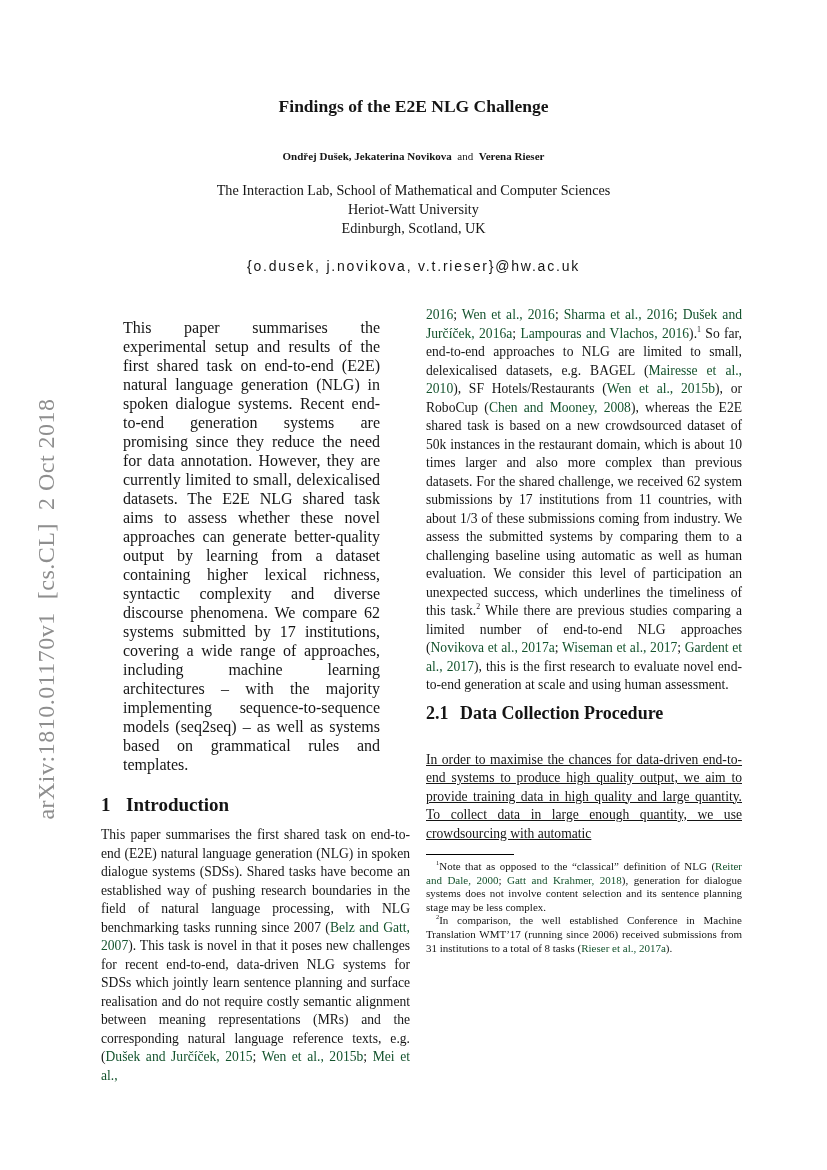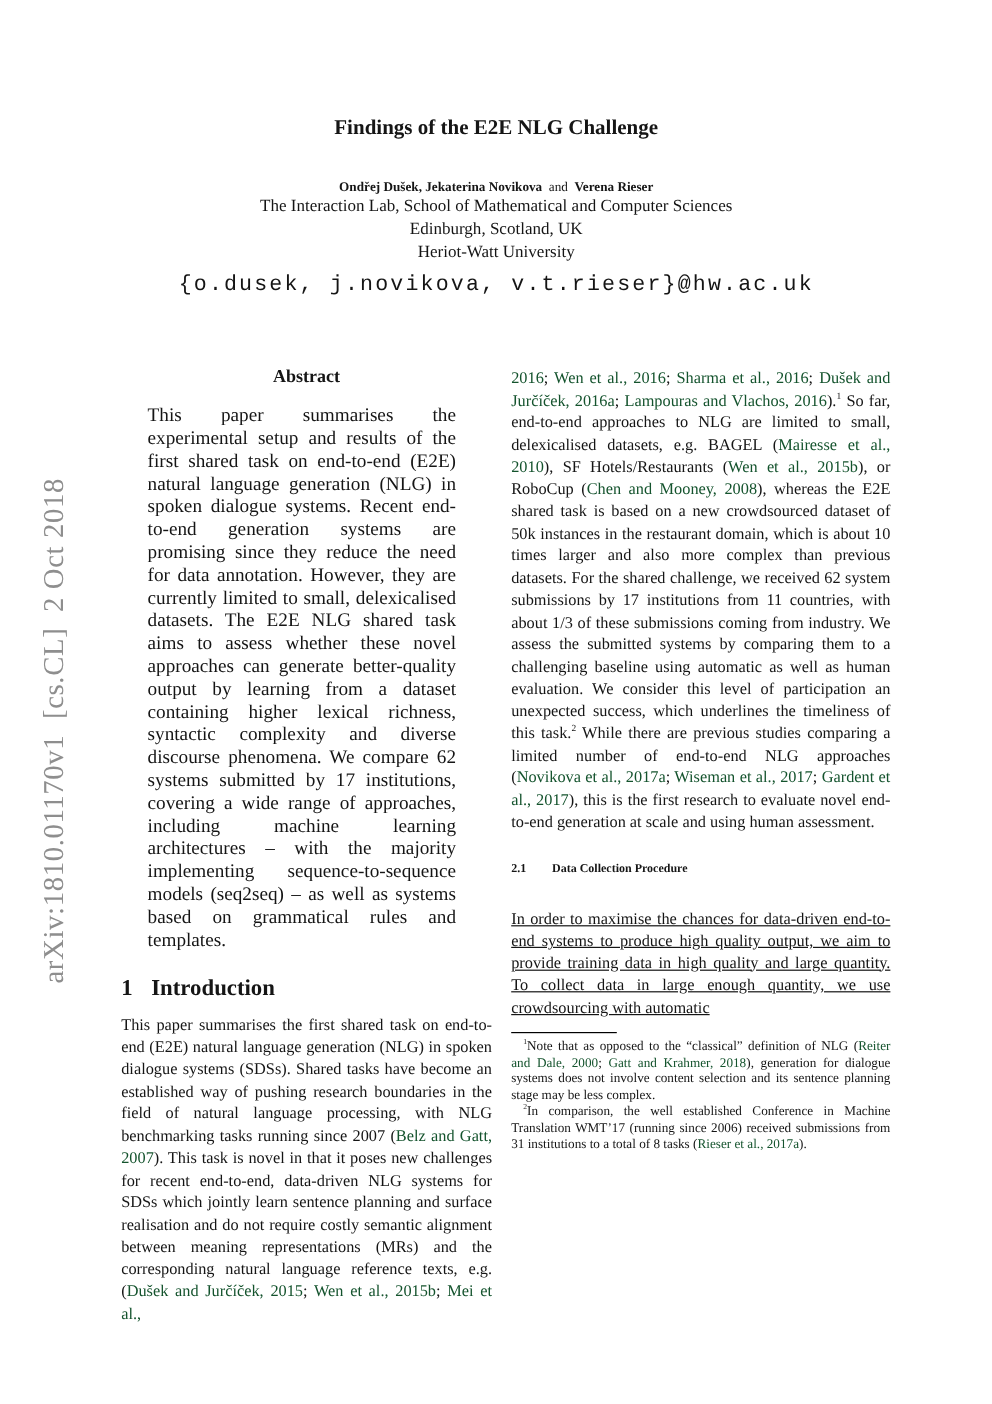--- a/index.html
+++ b/index.html
@@ -9,35 +9,35 @@
   
   .watermark{position:absolute;left:46px;top:609px;
              transform:translate(-50%,-50%) rotate(-90deg);
              white-space:pre;font-size:24px;color:#8e8e8e;letter-spacing:.5px;}
 
   
   .header{position:absolute;top:96px;left:0;width:100%;text-align:center;}
   .title{font-size:17.5px;font-weight:bold;}
   .authors{margin-top:33px;font-size:11px;}
   .affil{font-size:14.2px;line-height:18.8px;}
-  .affil.first{margin-top:1px;text-align:center;}
-  .email{font-family:Liberation Mono, monospace;
-         font-size:18px;letter-spacing:1.8px;margin-top:9px;}
+  .affil.first{margin-top:19px;text-align:center;}
+  .email{font-family:Liberation Sans, sans-serif;
+         font-size:14px;letter-spacing:1.8px;margin-top:21px;}
 
   
   .col{position:absolute;top:304px;}
   .col-left{left:101px;width:309px;}
   .col-right{left:426px;width:316px;}
 
   .abs-heading{text-align:center;font-weight:bold;font-size:15px;margin-top:2px;}
   .abs-body{margin:14px 30px 0 22px;font-size:16px;line-height:19px;text-align:justify;}
 
   .sec-heading{font-weight:bold;font-size:19px;margin-top:20px;}
   .sec-num{display:inline-block;min-width:25px;}
-  .subsec-heading{font-weight:bold;font-size:10px;margin-top:24px;}
+  .subsec-heading{font-weight:bold;font-size:18px;margin-top:8px;}
   .subsec-num{display:inline-block;min-width:34px;}
 
   .para{font-size:13.6px;line-height:18.5px;text-align:justify;}
   .col-left .para{margin-top:10px;}
   .col-right .para.cont{margin-top:2px;}
   .col-right .para.body2{margin-top:27px;text-decoration:underline;}
   .col-right .sec-heading{margin-top:22px;}
 
   .seg-b{font-weight:bold;}
   .seg-cite{color:#14532d;}
@@ -50,27 +50,26 @@
 <body>
 
 <div class="page">
 
   <div class="watermark">arXiv:1810.01170v1  [cs.CL]  2 Oct 2018</div>
 
   <div class="header">
     <div class="title">Findings of the E2E NLG Challenge</div>
     <div class="authors"><span class="seg-b">Ondřej Dušek, Jekaterina Novikova</span><span> and </span><span class="seg-b">Verena Rieser</span></div>
     <div class="affil first">The Interaction Lab, School of Mathematical and Computer Sciences</div>
+    <div class="affil">Heriot-Watt University</div>
     <div class="affil">Edinburgh, Scotland, UK</div>
-    <div class="affil">Heriot-Watt University</div>
     <div class="email">{o.dusek, j.novikova, v.t.rieser}@hw.ac.uk</div>
   </div>
 
   <div class="col col-left">
-    <div class="abs-heading">Abstract</div>
     <div class="abs-body">This paper summarises the experimental setup and results of the first shared task on end-to-end (E2E) natural language generation (NLG) in spoken dialogue systems. Recent end-to-end generation systems are promising since they reduce the need for data annotation. However, they are currently limited to small, delexicalised datasets. The E2E NLG shared task aims to assess whether these novel approaches can generate better-quality output by learning from a dataset containing higher lexical richness, syntactic complexity and diverse discourse phenomena. We compare 62 systems submitted by 17 institutions, covering a wide range of approaches, including machine learning architectures – with the majority implementing sequence-to-sequence models (seq2seq) – as well as systems based on grammatical rules and templates.</div>
 
     <div class="sec-heading">
       <span class="sec-num">1</span><span>Introduction</span>
     </div>
     <div class="para"><span>This paper summarises the first shared task on end-to-end (E2E) natural language generation (NLG) in spoken dialogue systems (SDSs). Shared tasks have become an established way of pushing research boundaries in the field of natural language processing, with NLG benchmarking tasks running since 2007 (</span><span class="seg-cite">Belz and Gatt, 2007</span><span>). This task is novel in that it poses new challenges for recent end-to-end, data-driven NLG systems for SDSs which jointly learn sentence planning and surface realisation and do not require costly semantic alignment between meaning representations (MRs) and the corresponding natural language reference texts, e.g. (</span><span class="seg-cite">Dušek and Jurčíček, 2015</span><span>; </span><span class="seg-cite">Wen et al., 2015b</span><span>; </span><span class="seg-cite">Mei et al.,</span></div>
   </div>
 
   <div class="col col-right">
     <div class="para cont"><span class="seg-cite">2016</span><span>; </span><span class="seg-cite">Wen et al., 2016</span><span>; </span><span class="seg-cite">Sharma et al., 2016</span><span>; </span><span class="seg-cite">Dušek and Jurčíček, 2016a</span><span>; </span><span class="seg-cite">Lampouras and Vlachos, 2016</span><span>).</span><span class="seg-sup">1</span><span> So far, end-to-end approaches to NLG are limited to small, delexicalised datasets, e.g. BAGEL (</span><span class="seg-cite">Mairesse et al., 2010</span><span>), SF Hotels/Restaurants (</span><span class="seg-cite">Wen et al., 2015b</span><span>), or RoboCup (</span><span class="seg-cite">Chen and Mooney, 2008</span><span>), whereas the E2E shared task is based on a new crowdsourced dataset of 50k instances in the restaurant domain, which is about 10 times larger and also more complex than previous datasets. For the shared challenge, we received 62 system submissions by 17 institutions from 11 countries, with about 1/3 of these submissions coming from industry. We assess the submitted systems by comparing them to a challenging baseline using automatic as well as human evaluation. We consider this level of participation an unexpected success, which underlines the timeliness of this task.</span><span class="seg-sup">2</span><span> While there are previous studies comparing a limited number of end-to-end NLG approaches (</span><span class="seg-cite">Novikova et al., 2017a</span><span>; </span><span class="seg-cite">Wiseman et al., 2017</span><span>; </span><span class="seg-cite">Gardent et al., 2017</span><span>), this is the first research to evaluate novel end-to-end generation at scale and using human assessment.</span></div>

